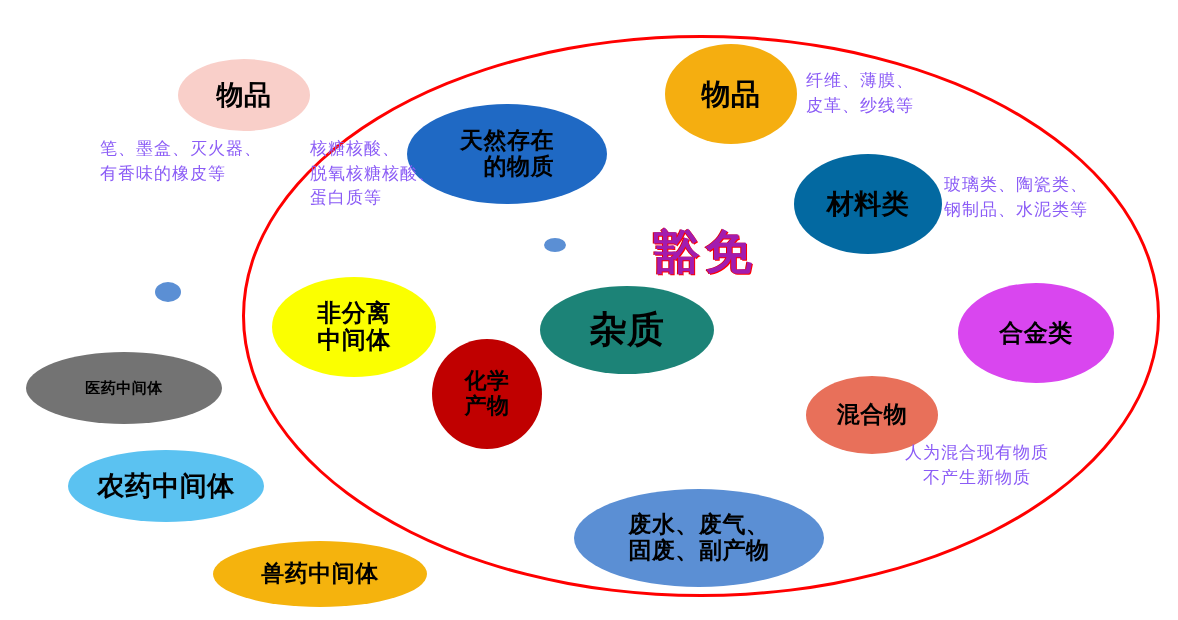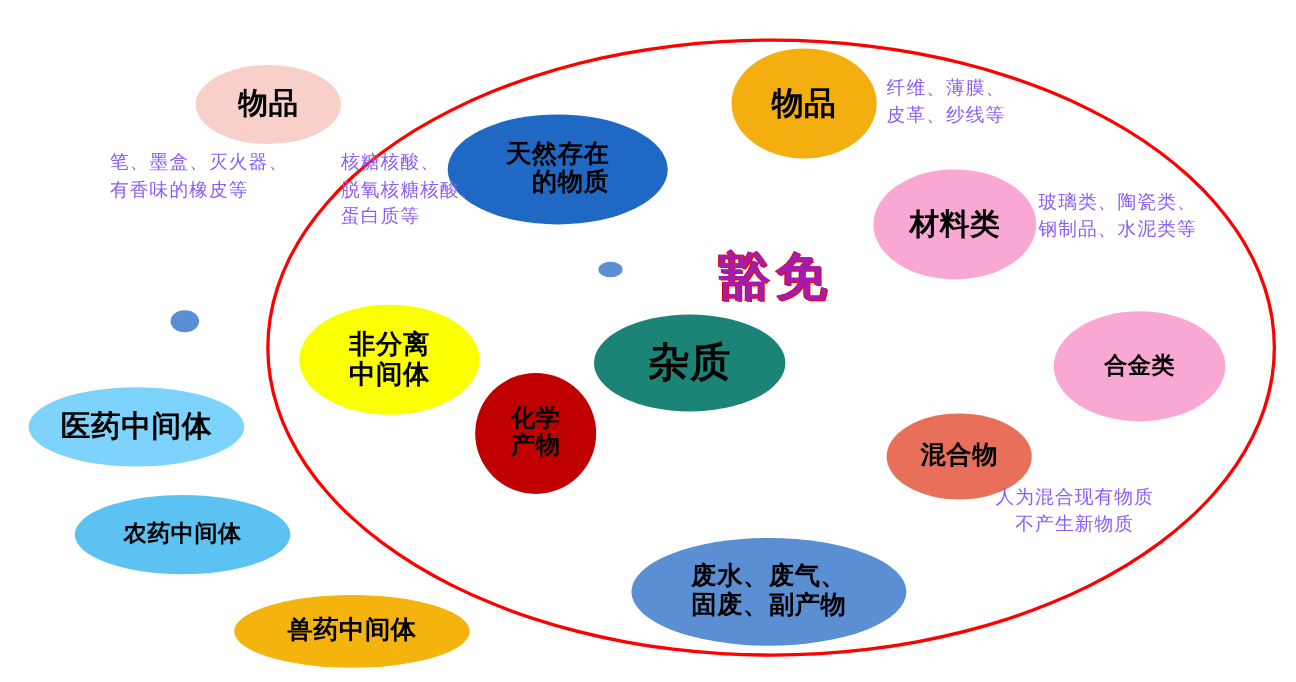--- a/index.html
+++ b/index.html
@@ -76,32 +76,32 @@
 
 <div id="stage">
 
   <div class="scope-ellipse" style="left:242px; top:35px; width:918px; height:562px;"></div>
 
   <div id="bubbles-layer">
       <div class="bubble" style="left: 178px; top: 59px; width: 132px; height: 72px; background: rgb(249, 207, 201); font-size: 27px;">物品</div>
       <div class="bubble" style="left: 407px; top: 104px; width: 200px; height: 100px; background: rgb(31, 105, 196); font-size: 23px;">天然存在
 的物质</div>
       <div class="bubble" style="left: 665px; top: 44px; width: 132px; height: 100px; background: rgb(245, 174, 16); font-size: 29px;">物品</div>
-      <div class="bubble" style="left: 794px; top: 154px; width: 148px; height: 100px; background: #f9a8d4; font-size: 27px; font-family: Liberation Serif, serif;">材料类</div>
-      <div class="bubble" style="left: 958px; top: 283px; width: 156px; height: 100px; background: #f9a8d4; font-size: 21px;">合金类</div>
+      <div class="bubble" style="left: 794px; top: 154px; width: 148px; height: 100px; background: #0369a1; font-size: 27px;">材料类</div>
+      <div class="bubble" style="left: 958px; top: 283px; width: 156px; height: 100px; background: #d946ef; font-size: 24px;">合金类</div>
       <div class="bubble" style="left: 272px; top: 277px; width: 164px; height: 100px; background: rgb(251, 255, 0); font-size: 24px;">非分离
 中间体</div>
       <div class="bubble" style="left: 432px; top: 339px; width: 110px; height: 110px; background: rgb(192, 0, 0); font-size: 22px;">化学
 产物</div>
       <div class="bubble" style="left: 540px; top: 286px; width: 174px; height: 88px; background: rgb(28, 131, 119); font-size: 37px;">杂质</div>
       <div class="bubble" style="left: 806px; top: 376px; width: 132px; height: 78px; background: rgb(232, 112, 90); font-size: 23px;">混合物</div>
       <div class="bubble" style="left: 574px; top: 489px; width: 250px; height: 98px; background: rgb(91, 143, 212); font-size: 23px;">废水、废气、
 固废、副产物</div>
-      <div class="bubble" style="left: 26px; top: 352px; width: 196px; height: 72px; background: #7dd3fc; font-size: 27px;">医药中间体</div>
-      <div class="bubble" style="left: 68px; top: 450px; width: 196px; height: 72px; background: rgb(91, 194, 241); font-size: 21px;">农药中间体</div>
+      <div class="bubble" style="left: 26px; top: 352px; width: 196px; height: 72px; background: #737373; font-size: 15px;">医药中间体</div>
+      <div class="bubble" style="left: 68px; top: 450px; width: 196px; height: 72px; background: rgb(91, 194, 241); font-size: 27px;">农药中间体</div>
       <div class="bubble" style="left: 213px; top: 541px; width: 214px; height: 66px; background: rgb(245, 179, 13); font-size: 23px;">兽药中间体</div>
     </div>
 
   <div id="captions-layer">
       <div class="caption" style="left: 100px; top: 136px;">笔、墨盒、灭火器、
 有香味的橡皮等</div>
       <div class="caption" style="left: 310px; top: 136px;">核糖核酸、
 脱氧核糖核酸、
 蛋白质等</div>
       <div class="caption" style="left: 806px; top: 68px;">纤维、薄膜、

